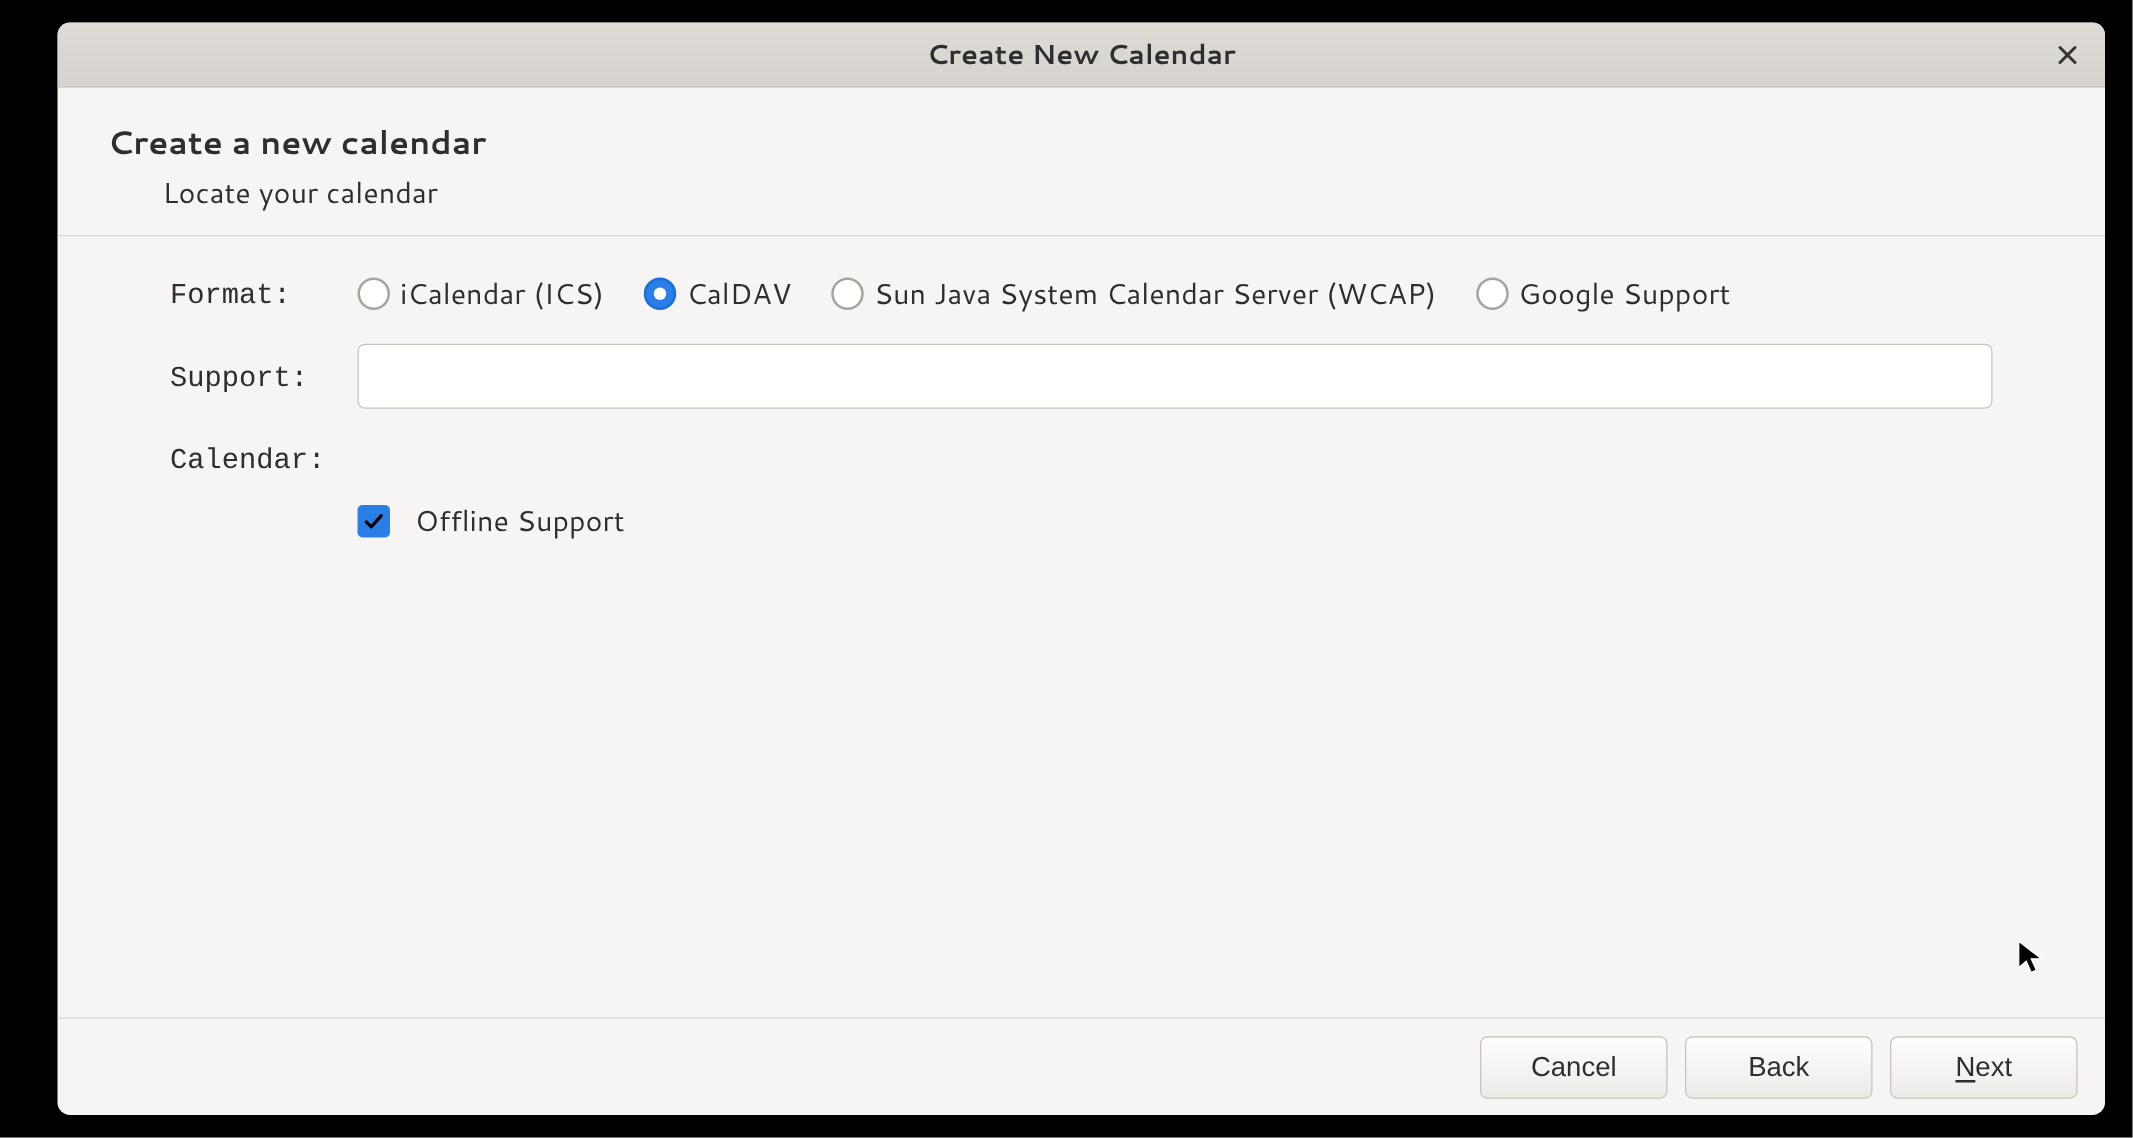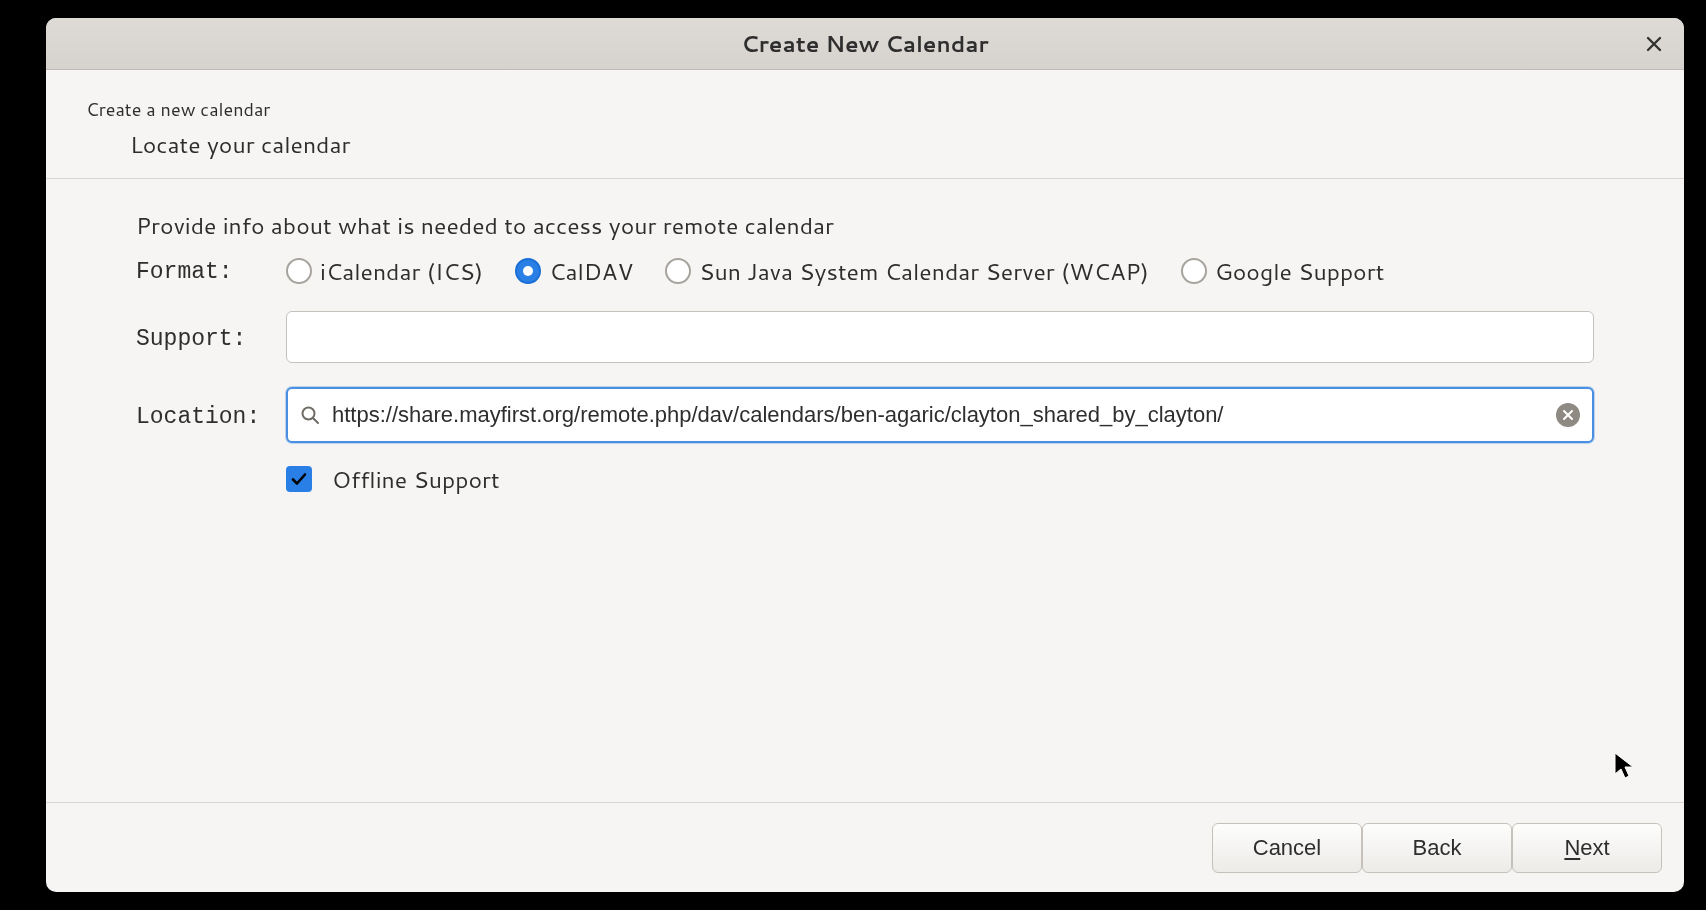--- a/index.html
+++ b/index.html
@@ -56,22 +56,22 @@
       cursor: pointer;
       color: #333;
     }
     .close-icon svg { width: 16px; height: 16px; }
 
     .header-area {
       padding: 26px 40px 18px 40px;
       border-bottom: 1px solid #d9d6d1;
     }
     .header-title {
-      font-size: 18px;
-      font-weight: 400;
+      font-size: 26px;
+      font-weight: 700;
       color: #2e2e2e;
     }
     .header-sub {
       font-size: 23px;
       color: #2e2e2e;
       padding-left: 44px;
       margin-top: 6px;
     }
 
     .content {
@@ -202,25 +202,26 @@
       background: #2a7fe6;
       display: flex;
       align-items: center;
       justify-content: center;
       flex: 0 0 26px;
     }
     .checkbox-box svg { width: 18px; height: 18px; stroke: #fff; }
     .checkbox-label { font-size: 23px; color: #2e2e2e; }
 
     .footer {
-      height: 90px;
+      height: 78px;
       border-top: 1px solid #d9d6d1;
       display: flex;
       align-items: center;
       justify-content: flex-end;
+      gap: 14px;
       padding: 0 22px;
     }
     .btn {
       min-width: 150px;
       height: 50px;
       border-radius: 6px;
       border: 1px solid #c6c2bb;
       background: linear-gradient(#fdfdfc, #ecebe8);
       font-size: 22px;
       color: #2e2e2e;
@@ -255,21 +256,20 @@
         </svg>
     </span>
   </div>
 
   <div class="header-area">
     <div class="header-title">Create a new calendar</div>
     <div class="header-sub">Locate your calendar</div>
   </div>
 
   <div class="content">
-    <div class="instructions">Provide info about what is needed to access your remote calendar</div>
 
     <div class="form-row">
       <div class="field-label">Format:</div>
       <div class="radios">
         <div class="radio-item">
           <span class="radio-circle"></span>
           <span class="radio-label">iCalendar (ICS)</span>
         </div>
         <div class="radio-item">
           <span class="radio-circle selected">
@@ -287,35 +287,21 @@
         </div>
       </div>
     </div>
 
     <div class="form-row row-username">
       <div class="field-label">Support:</div>
       <input class="text-input" type="text" value="" style="">
     </div>
 
     <div class="form-row row-location">
-      <div class="field-label">Location:</div>
-      <div class="location-wrap">
-        <span class="search-icon">
-          <svg viewBox="0 0 20 20">
-              <circle cx="8.5" cy="8.5" r="6" fill="none" stroke="currentColor" stroke-width="2"></circle>
-              <line x1="13.5" y1="13.5" x2="18" y2="18" stroke="currentColor" stroke-width="2" stroke-linecap="round"></line>
-            </svg>
-        </span>
-        <input class="location-input" type="text" value="https://share.mayfirst.org/remote.php/dav/calendars/ben-agaric/clayton_shared_by_clayton/" style="">
-        <span class="clear-icon">
-          <svg viewBox="0 0 12 12">
-              <path d="M2 2 L10 10 M10 2 L2 10" stroke="currentColor" stroke-width="2" stroke-linecap="round"></path>
-            </svg>
-        </span>
-      </div>
+      <div class="field-label">Calendar:</div>
     </div>
 
     <div class="form-row row-offline">
       <div class="field-label"></div>
       <div class="checkbox-item">
         <span class="checkbox-box">
           <svg viewBox="0 0 18 18">
               <path d="M3 9.5 L7 13.5 L15 4.5" fill="none" stroke="currentColor" stroke-width="2.6" stroke-linecap="round" stroke-linejoin="round"></path>
             </svg>
         </span>

